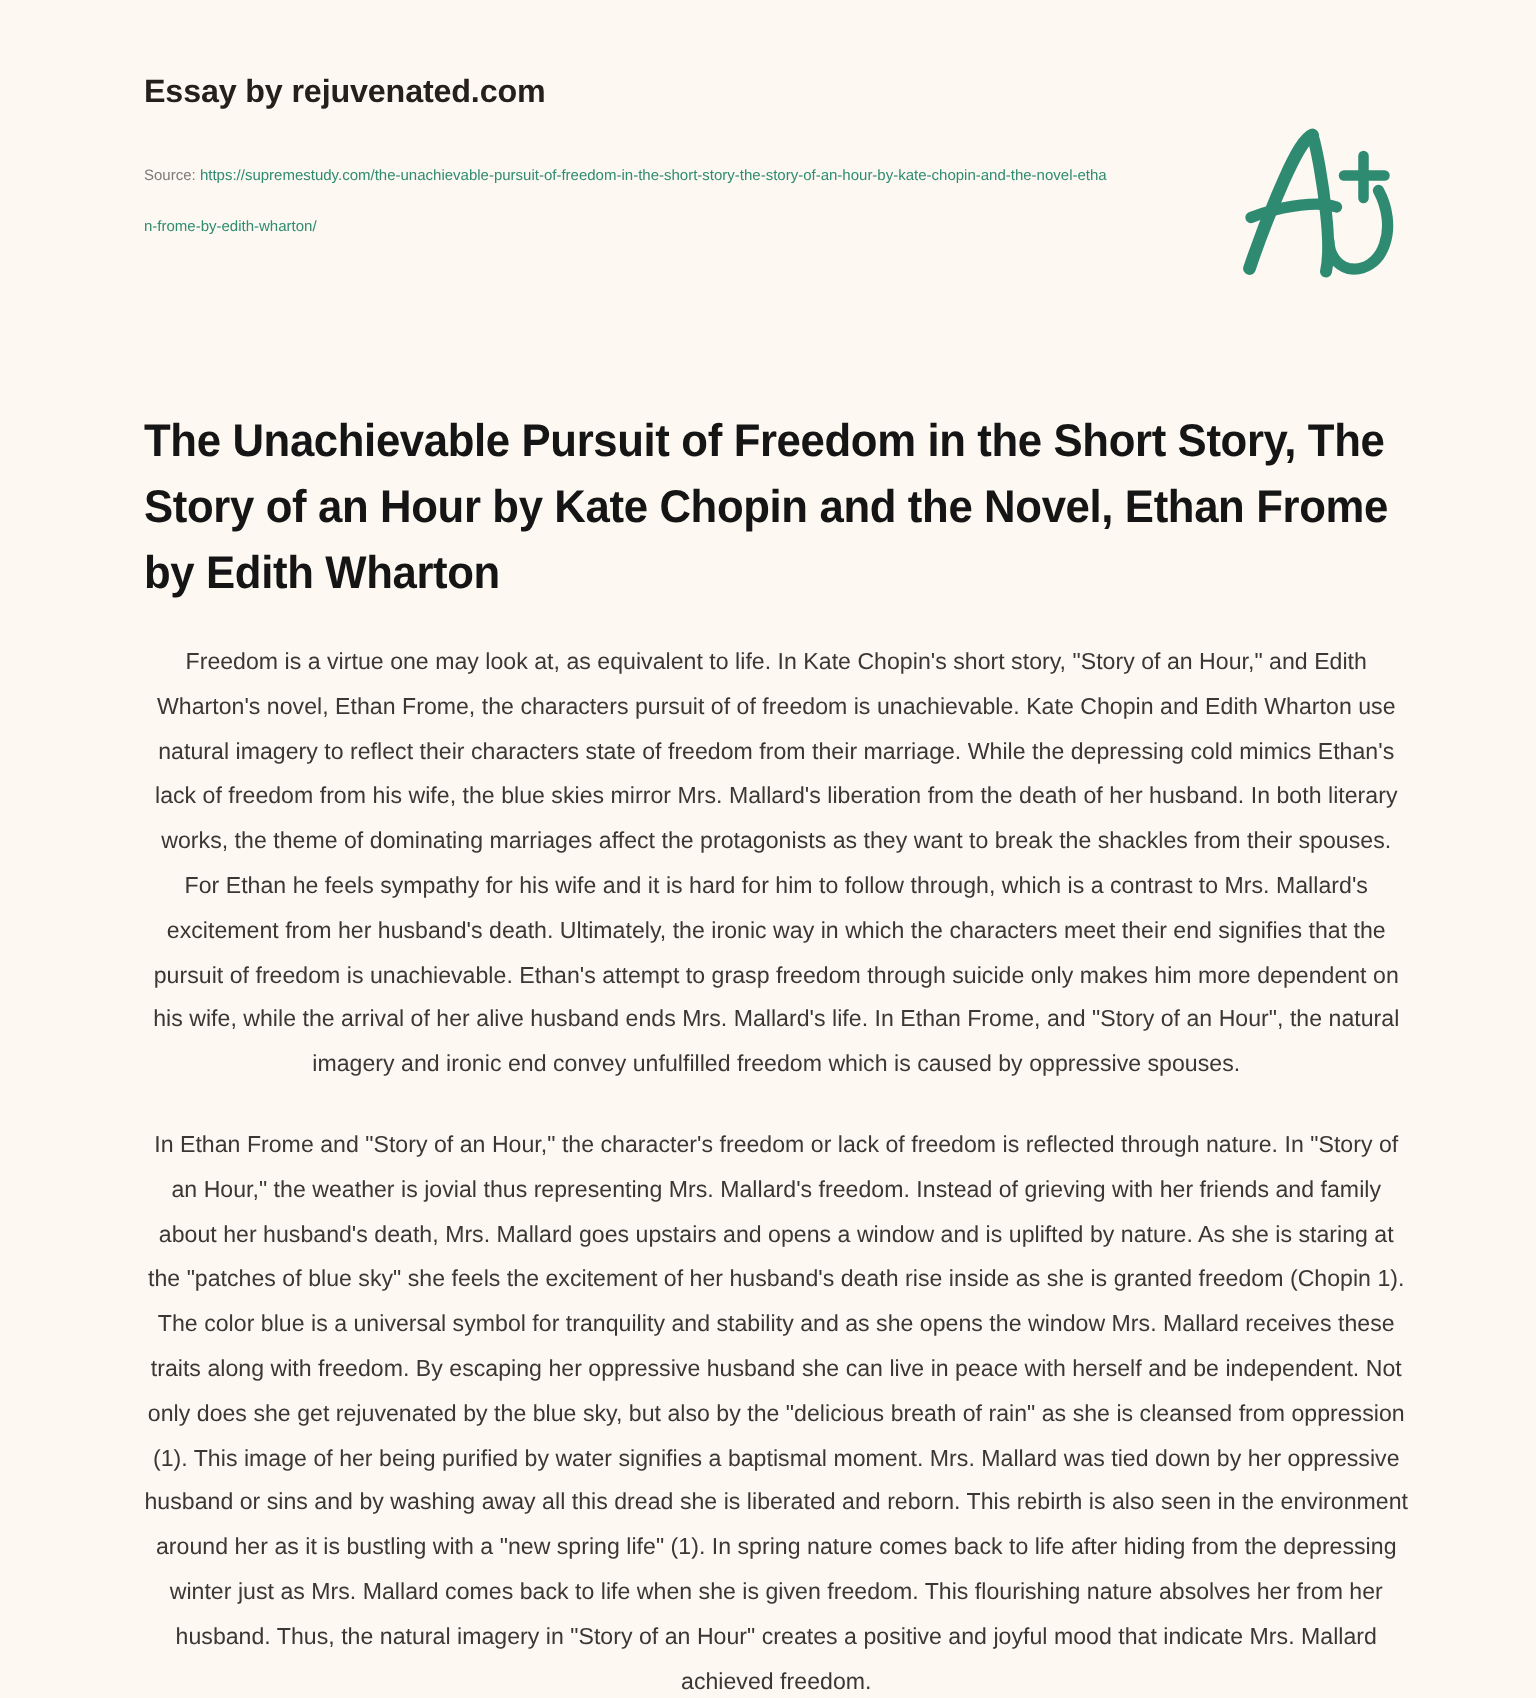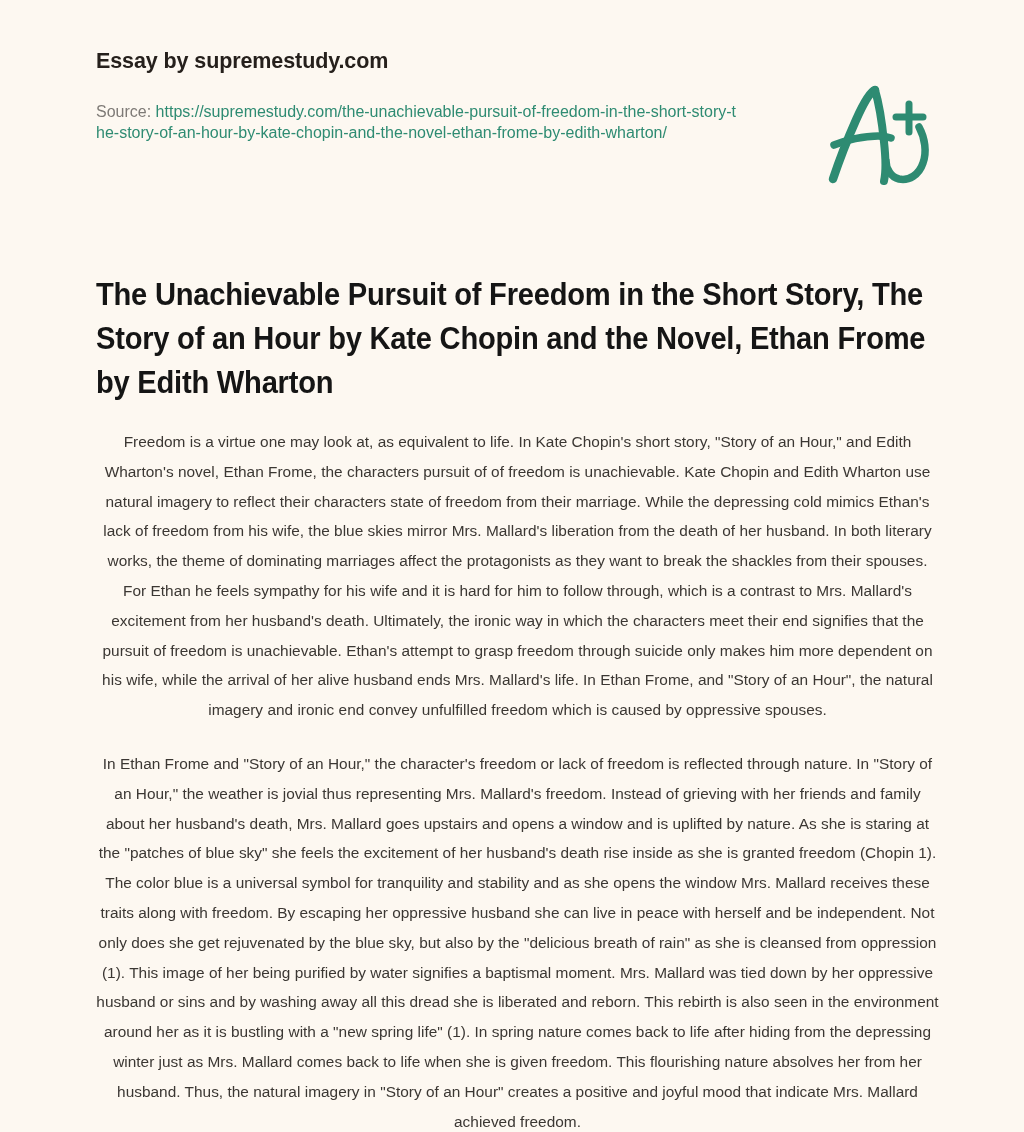--- a/index.html
+++ b/index.html
@@ -41,22 +41,22 @@
     color: #26201c;
     letter-spacing: -0.1px;
     white-space: nowrap;
   }
 
   .source-block {
     position: absolute;
     left: 96px;
     top: 101px;
     width: 645px;
-    font-size: 16px;
-    line-height: 21px;
+    font-size: 10px;
+    line-height: 34px;
     word-break: break-word;
   }
 
   .source-label {
     color: #7e7a76;
   }
 
   .source-link {
     color: #2e8b72;
     text-decoration: none;
@@ -116,21 +116,21 @@
     margin-bottom: 0;
   }
 </style>
 </head>
 <body>
 
 <div class="page">
 
   <div class="header">
 
-    <div class="byline">Essay by supremestudy.com</div>
+    <div class="byline">Essay by rejuvenated.com</div>
 
     <div class="source-block">
       <span class="source-label">Source:</span>
       <span class="source-link">https://supremestudy.com/the-unachievable-pursuit-of-freedom-in-the-short-story-the-story-of-an-hour-by-kate-chopin-and-the-novel-ethan-frome-by-edith-wharton/</span>
     </div>
 
     <div class="logo">
       <svg viewBox="0 0 130 104" xmlns="http://www.w3.org/2000/svg" aria-hidden="true">
         <g fill="none" stroke="#2e8b72" stroke-linecap="round" stroke-linejoin="round">
           <path d="M63 6 C58 8 52 18 44 36 C36 54 28 74 21 95" stroke-width="8.5"></path>

